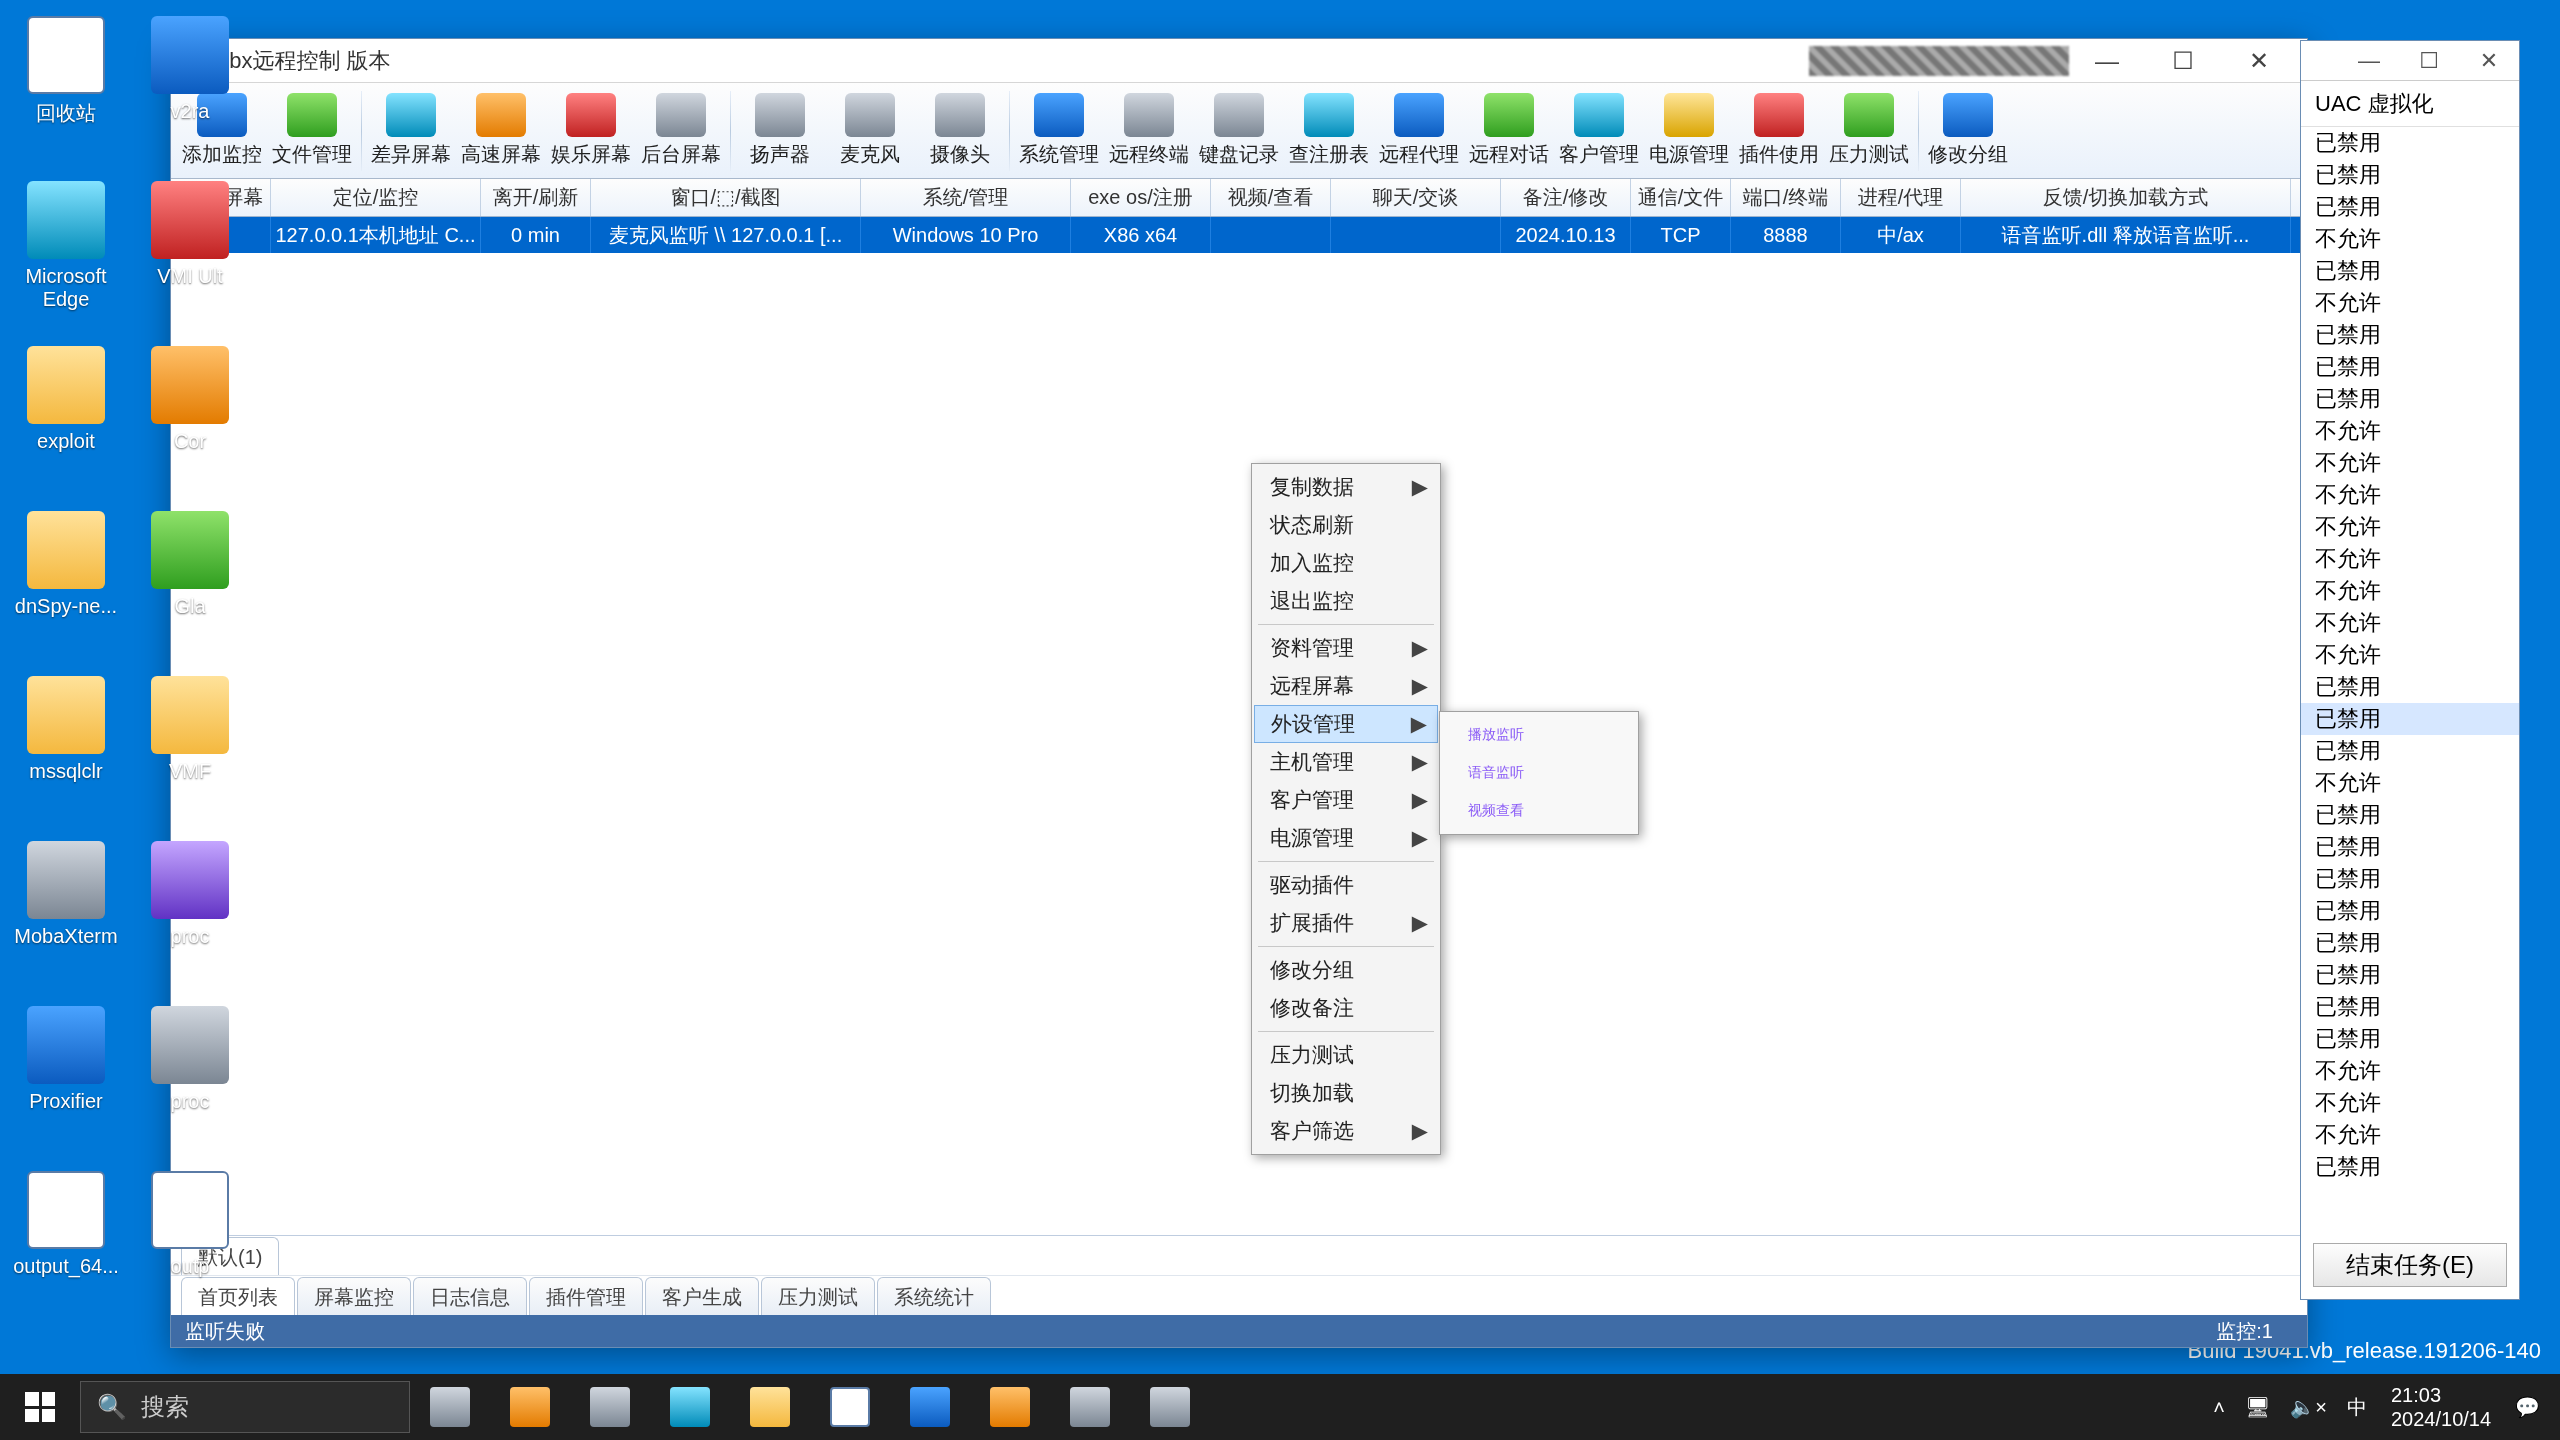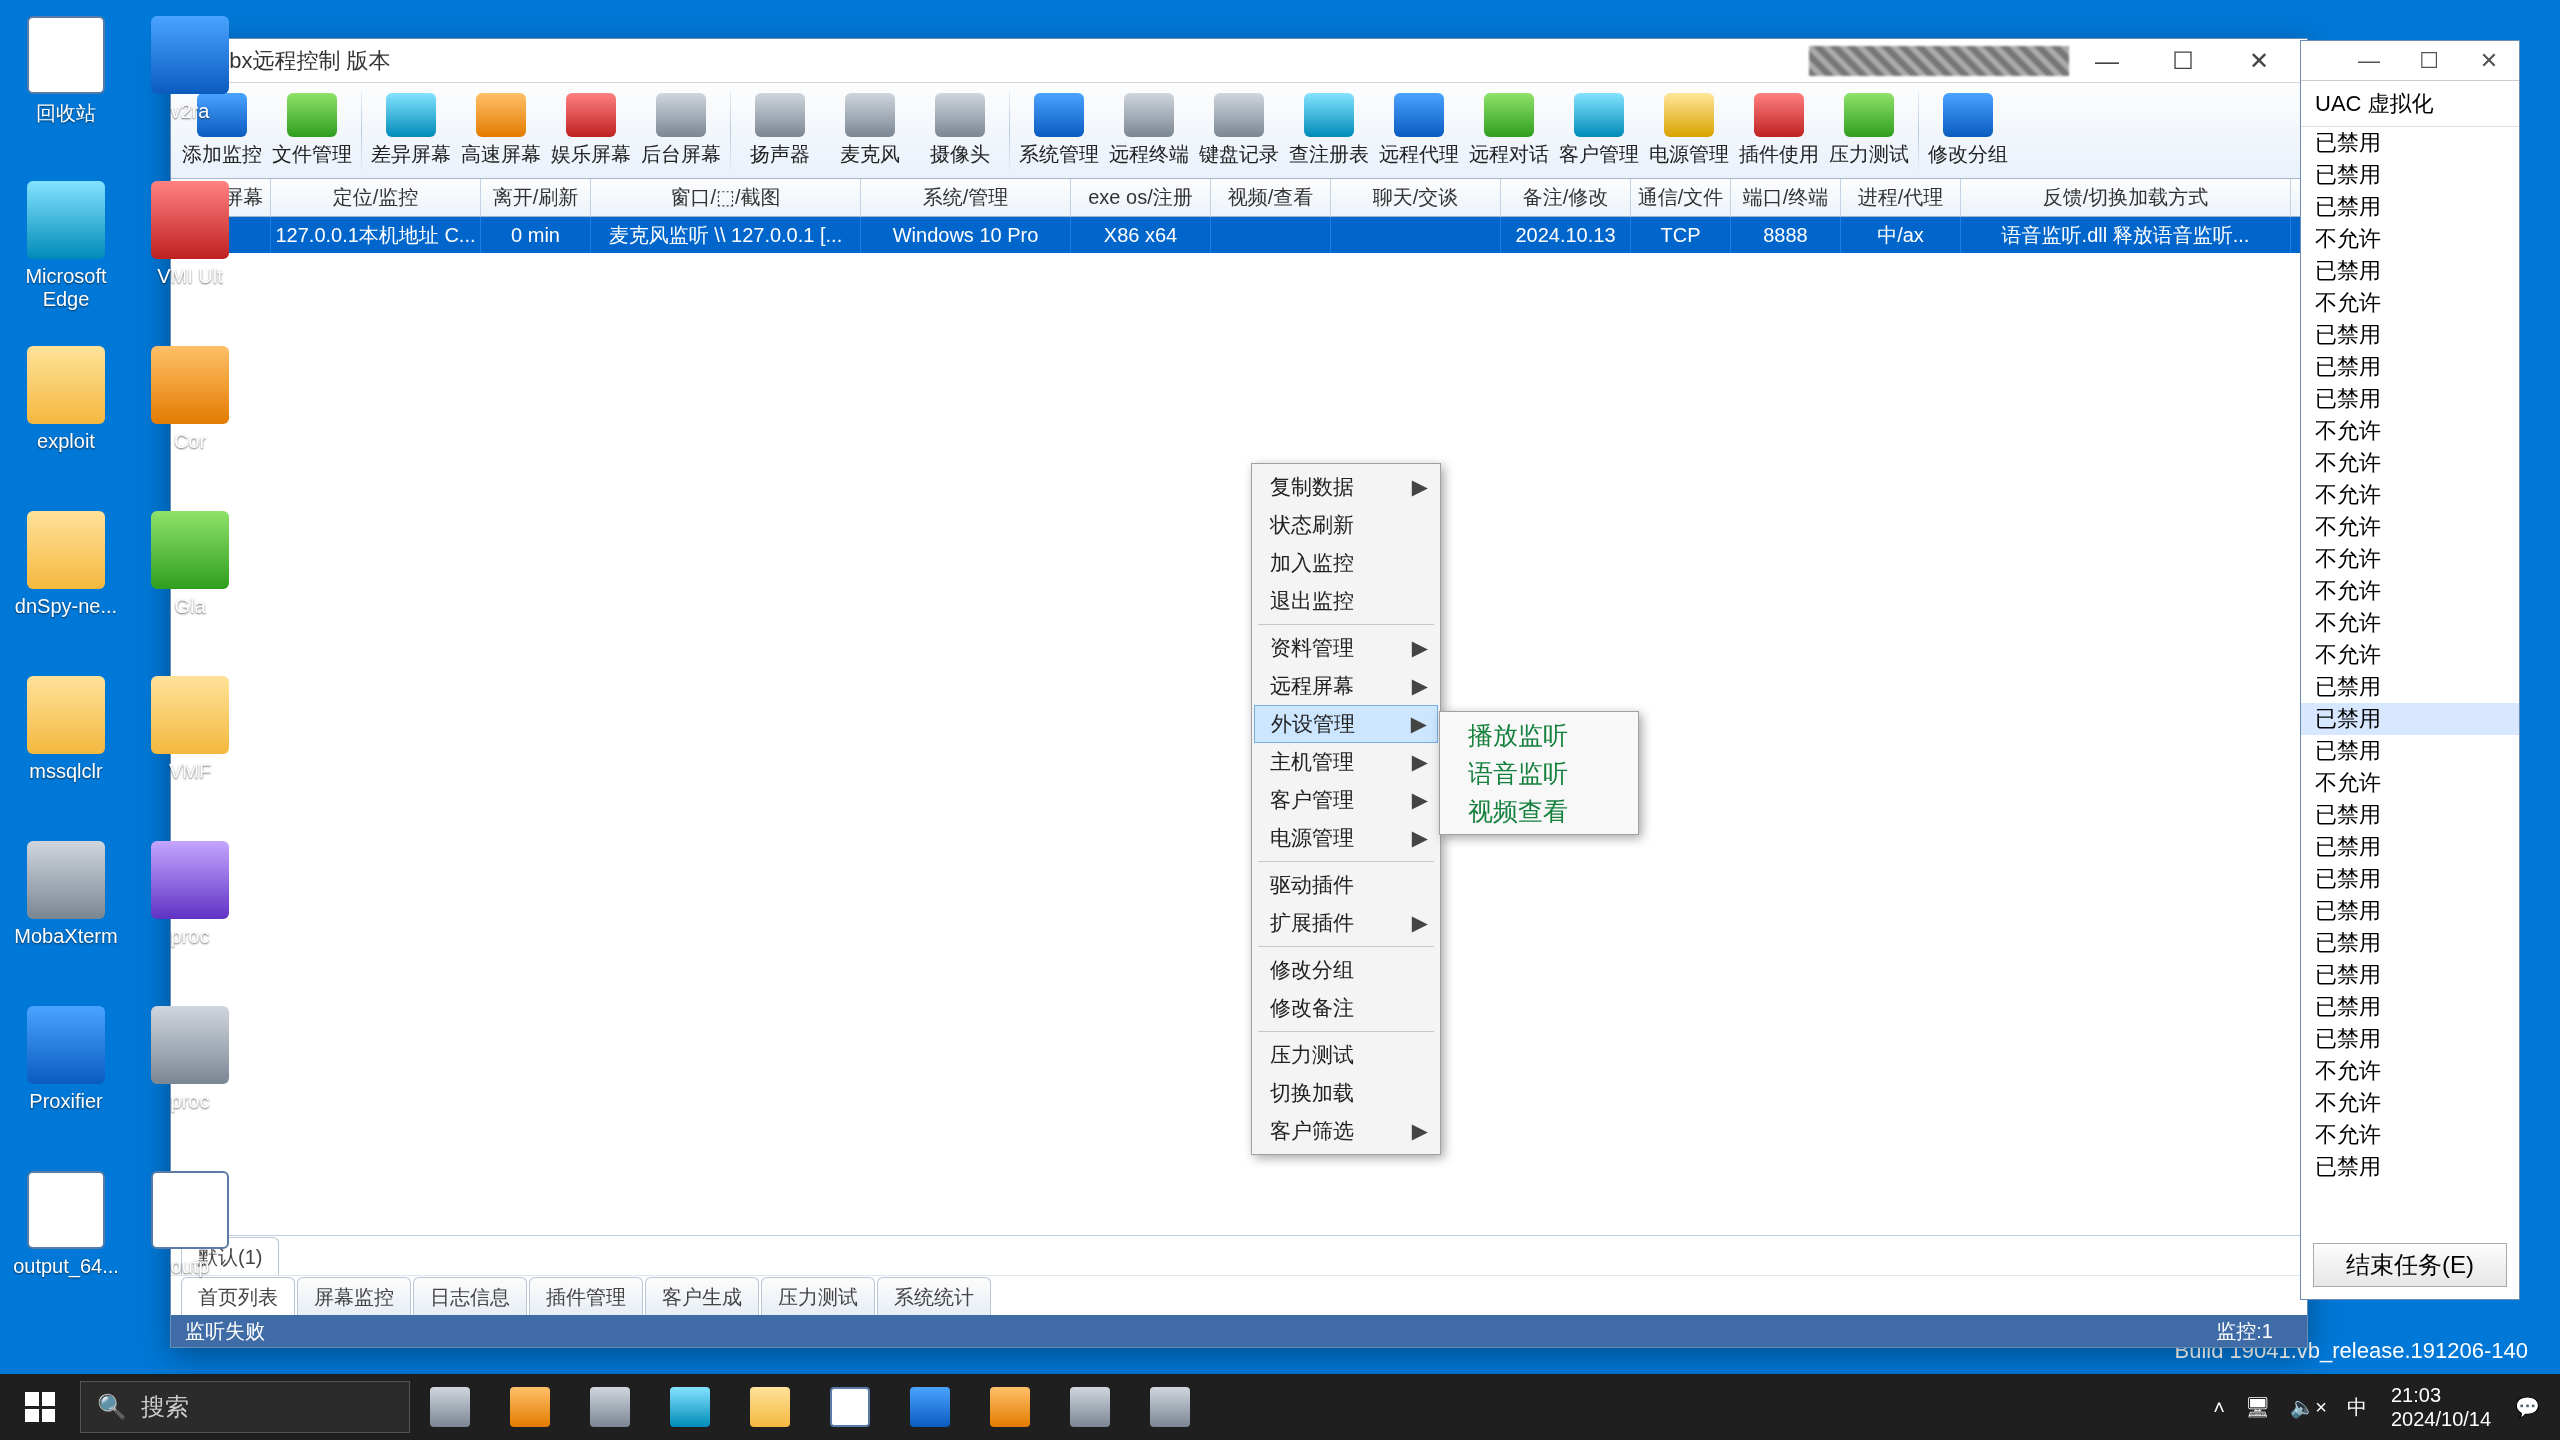--- a/index.html
+++ b/index.html
@@ -38,42 +38,42 @@
 .dr { border-right: 1px solid #1f7fe0; display: flex; align-items: center; justify-content: center; overflow: hidden; white-space: nowrap; padding: 0 4px; }
 .body-area { flex: 1; background: #fff; position: relative; }
 
 
 .ctxmenu { position: absolute; left: 1080px; top: 210px; width: 190px; background: #f4f4f4; border: 1px solid #a0a0a0; box-shadow: 3px 3px 10px rgba(0,0,0,.35); z-index: 50; padding: 4px 2px; }
 .ctxmenu .mi { height: 38px; display: flex; align-items: center; padding: 0 16px; font-size: 21px; color: #222; cursor: default; position: relative; }
 .ctxmenu .mi:hover, .ctxmenu .mi.hl { background: #cde6ff; border: 1px solid #78aee5; }
 .ctxmenu .mi .arrow { position: absolute; right: 10px; color: #444; }
 .ctxmenu .sep { height: 1px; background: #c8c8c8; margin: 4px 4px; }
 .submenu { position: absolute; left: 1268px; top: 458px; width: 200px; background: #f8f8f8; border: 1px solid #a0a0a0; box-shadow: 3px 3px 10px rgba(0,0,0,.35); z-index: 51; padding: 4px 2px; }
-.submenu .mi { height: 38px; display: flex; align-items: center; padding: 0 26px; font-size: 25px; color: #15803d; }
+.submenu .mi { height: 38px; display: flex; align-items: center; padding: 0 26px; font-size: 14px; color: #8b5cf6; }
 
 
 .tabs1 { height: 40px; background: #fff; border-top: 1px solid #bfcde0; display: flex; align-items: flex-end; padding-left: 10px; }
 .tabs2 { height: 40px; background: #fff; border-top: 1px solid #e0e6ee; display: flex; align-items: flex-end; padding-left: 10px; }
 .tab { padding: 6px 16px 4px; font-size: 20px; color: #444; background: linear-gradient(#fcfcfc,#e8eef6); border: 1px solid #b8c6d8; border-bottom: none; border-radius: 6px 6px 0 0; margin-right: 2px; cursor: pointer; }
 .tab.act { background: #fff; }
 .status { height: 32px; background: #3f6ca6; color: #fff; display: flex; align-items: center; padding: 0 14px; font-size: 20px; }
 .status .r { margin-left: auto; margin-right: 20px; }
 
 
 .rpanel { position: absolute; left: 2300px; top: 40px; width: 220px; height: 1260px; background: #fff; border: 1px solid #6a8db4; z-index: 2; display: flex; flex-direction: column; }
 .rpanel .rtitle { height: 40px; border-bottom: 1px solid #ccc; background: #fff; display: flex; align-items: center; justify-content: flex-end; }
 .rpanel .rtitle .wbtn { width: 60px; height: 40px; display: flex; align-items: center; justify-content: center; font-size: 22px; color: #555; }
 .rpanel .rhead { height: 46px; display: flex; align-items: center; padding-left: 14px; font-size: 22px; border-bottom: 1px solid #e0e0e0; }
 .rpanel .rlist { flex: 1; overflow-y: scroll; }
 .rpanel .ritem { height: 32px; display: flex; align-items: center; padding-left: 14px; font-size: 22px; }
 .rpanel .ritem.sel { background: #d6e7ff; }
 .rpanel .rbtn2 { margin: 12px; height: 44px; border: 1px solid #aaa; background: linear-gradient(#fdfdfd,#e6e6e6); display: flex; align-items: center; justify-content: center; font-size: 24px; cursor: pointer; }
 
 
-.watermark { position: absolute; right: 32px; bottom: 76px; color: #fff; font-size: 22px; text-align: right; z-index: 0; }
+.watermark { position: absolute; right: 19px; bottom: 76px; color: #fff; font-size: 22px; text-align: right; z-index: 0; }
 
 
 .taskbar { position: absolute; left: 0; bottom: 0; width: 2560px; height: 66px; background: #1f1f1f; display: flex; align-items: center; z-index: 100; }
 .taskbar .start { width: 80px; height: 66px; display: flex; align-items: center; justify-content: center; }
 .taskbar .start .win { width: 30px; height: 30px; display: grid; grid-template-columns: 1fr 1fr; grid-template-rows: 1fr 1fr; gap: 3px; }
 .taskbar .start .win div { background: #fff; }
 .taskbar .search { width: 330px; height: 52px; background: #2b2b2b; display: flex; align-items: center; padding: 0 16px; color: #ccc; font-size: 24px; border: 1px solid #555; }
 .taskbar .tbi { width: 80px; height: 66px; display: flex; align-items: center; justify-content: center; }
 .taskbar .tbi .ic { width: 40px; height: 40px; border-radius: 4px; }
 .taskbar .tray { margin-left: auto; display: flex; align-items: center; height: 66px; padding-right: 10px; color: #fff; font-size: 20px; }

